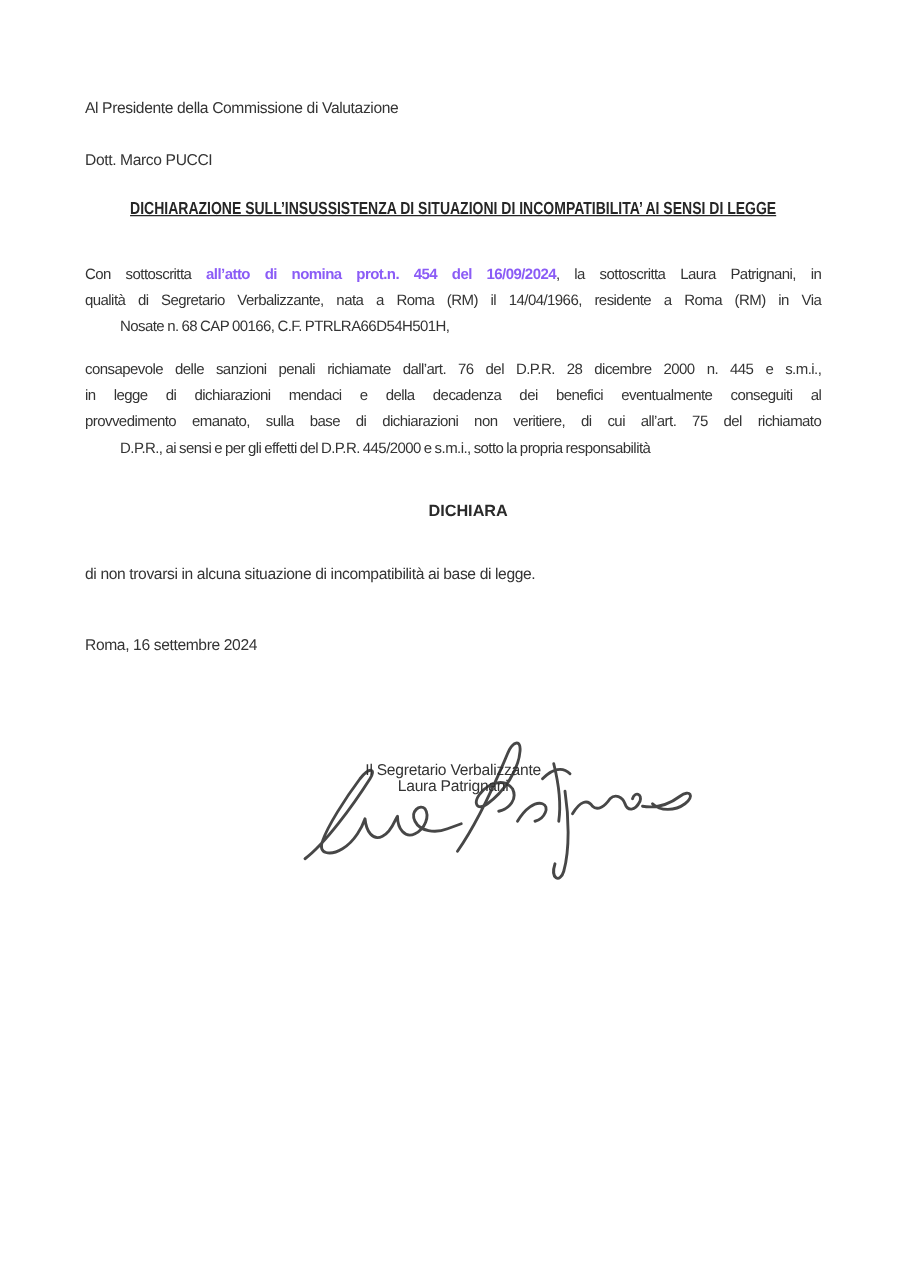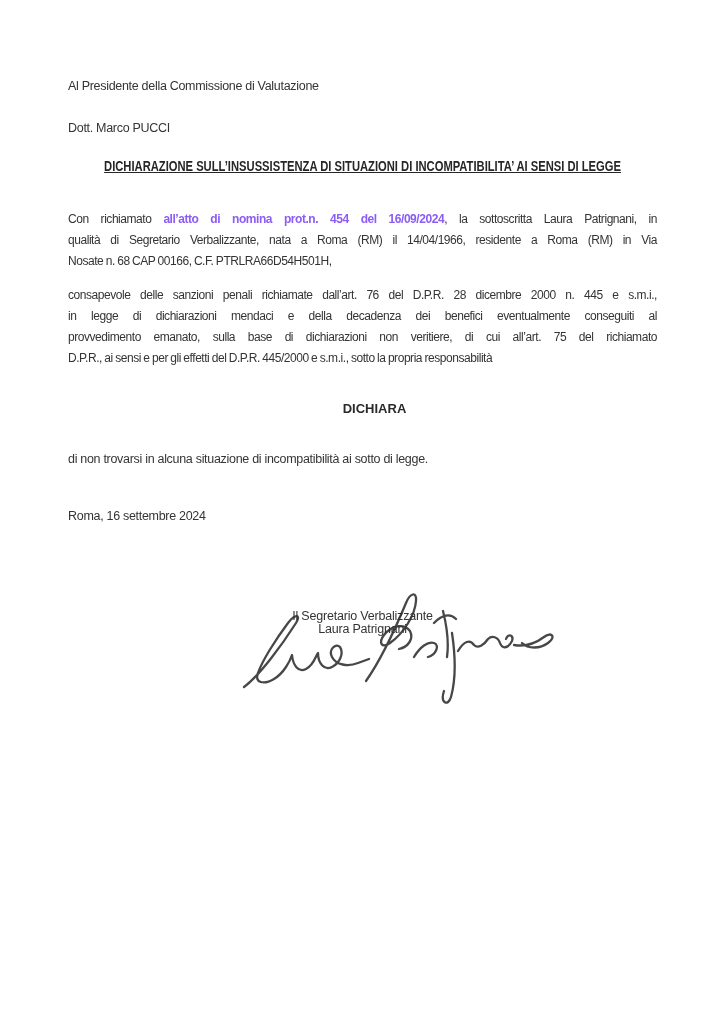--- a/index.html
+++ b/index.html
@@ -37,21 +37,21 @@
   .para {
     left: 68px;
     width: 589px;
     font-size: 12px;
     line-height: 21px;
     letter-spacing: -0.45px;
     word-spacing: -0.5px;
     color: #343434;
   }
   .para .line { text-align: justify; text-align-last: justify; }
-  .para .line.last { text-align-last: left; }
+  .para .line.last { text-align-last: left; margin-left: 28px; }
   .center-line {
     left: 0;
     width: 725px;
     text-align: center;
     line-height: 21px;
     color: #343434;
   }
   .dichiara { font-size: 13px; font-weight: bold; color: #2a2a2a; }
   .sig-role { font-size: 12.5px; letter-spacing: -0.2px; margin-top: 12px; }
   .sig-name { font-size: 12.5px; letter-spacing: -0.2px; }
@@ -71,35 +71,35 @@
 
 <div class="page">
 
   <div class="abs textline" style="top:76px;">Al Presidente della Commissione di Valutazione</div>
 
   <div class="abs textline" style="top:118px;">Dott. Marco PUCCI</div>
 
   <div class="abs doc-title" style="top:156px;">DICHIARAZIONE SULL’INSUSSISTENZA DI SITUAZIONI DI INCOMPATIBILITA’ AI SENSI DI LEGGE</div>
 
   <div class="abs para" style="top:209px;">
-    <div class="line"><span>Con richiamato </span><b>all’atto di nomina prot.n. 454 del 16/09/2024</b><span>, la sottoscritta Laura Patrignani, in</span></div>
+    <div class="line"><span>Con sottoscritta </span><b>all’atto di nomina prot.n. 454 del 16/09/2024</b><span>, la sottoscritta Laura Patrignani, in</span></div>
     <div class="line">qualità di Segretario Verbalizzante, nata a Roma (RM) il 14/04/1966, residente a Roma (RM) in Via</div>
     <div class="line last">Nosate n. 68 CAP 00166, C.F. PTRLRA66D54H501H,</div>
   </div>
 
   <div class="abs para" style="top:285px;">
     <div class="line">consapevole delle sanzioni penali richiamate dall’art. 76 del D.P.R. 28 dicembre 2000 n. 445 e s.m.i.,</div>
     <div class="line">in legge di dichiarazioni mendaci e della decadenza dei benefici eventualmente conseguiti al</div>
     <div class="line">provvedimento emanato, sulla base di dichiarazioni non veritiere, di cui all’art. 75 del richiamato</div>
     <div class="line last">D.P.R., ai sensi e per gli effetti del D.P.R. 445/2000 e s.m.i., sotto la propria responsabilità</div>
   </div>
 
   <div class="abs center-line dichiara" style="top:398px;padding-left:12px;">DICHIARA</div>
 
-  <div class="abs textline" style="top:449px;">di non trovarsi in alcuna situazione di incompatibilità ai sotto di legge.</div>
+  <div class="abs textline" style="top:449px;">di non trovarsi in alcuna situazione di incompatibilità ai base di legge.</div>
 
   <div class="abs textline" style="top:506px;">Roma, 16 settembre 2024</div>
 
   <div class="abs center-line sig-role" style="top:594px;">Il Segretario Verbalizzante</div>
 
   <div class="abs center-line sig-name" style="top:619px;">Laura Patrignani</div>
 
   <svg class="abs sig-svg" width="320" height="130" viewBox="0 0 320 130" aria-hidden="true">
     <path d="
       M 6 104

